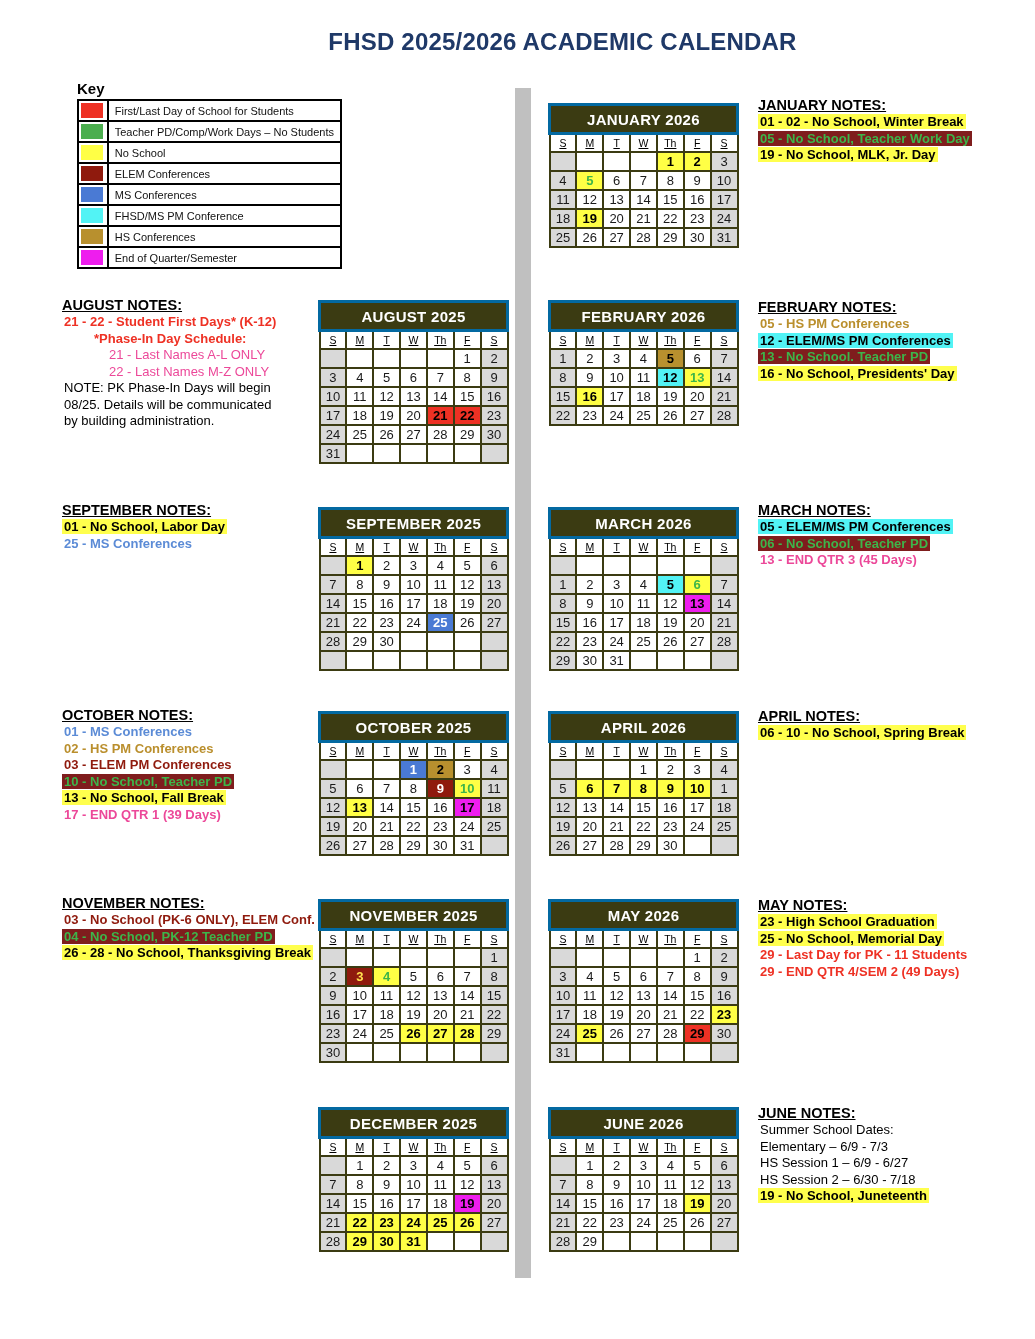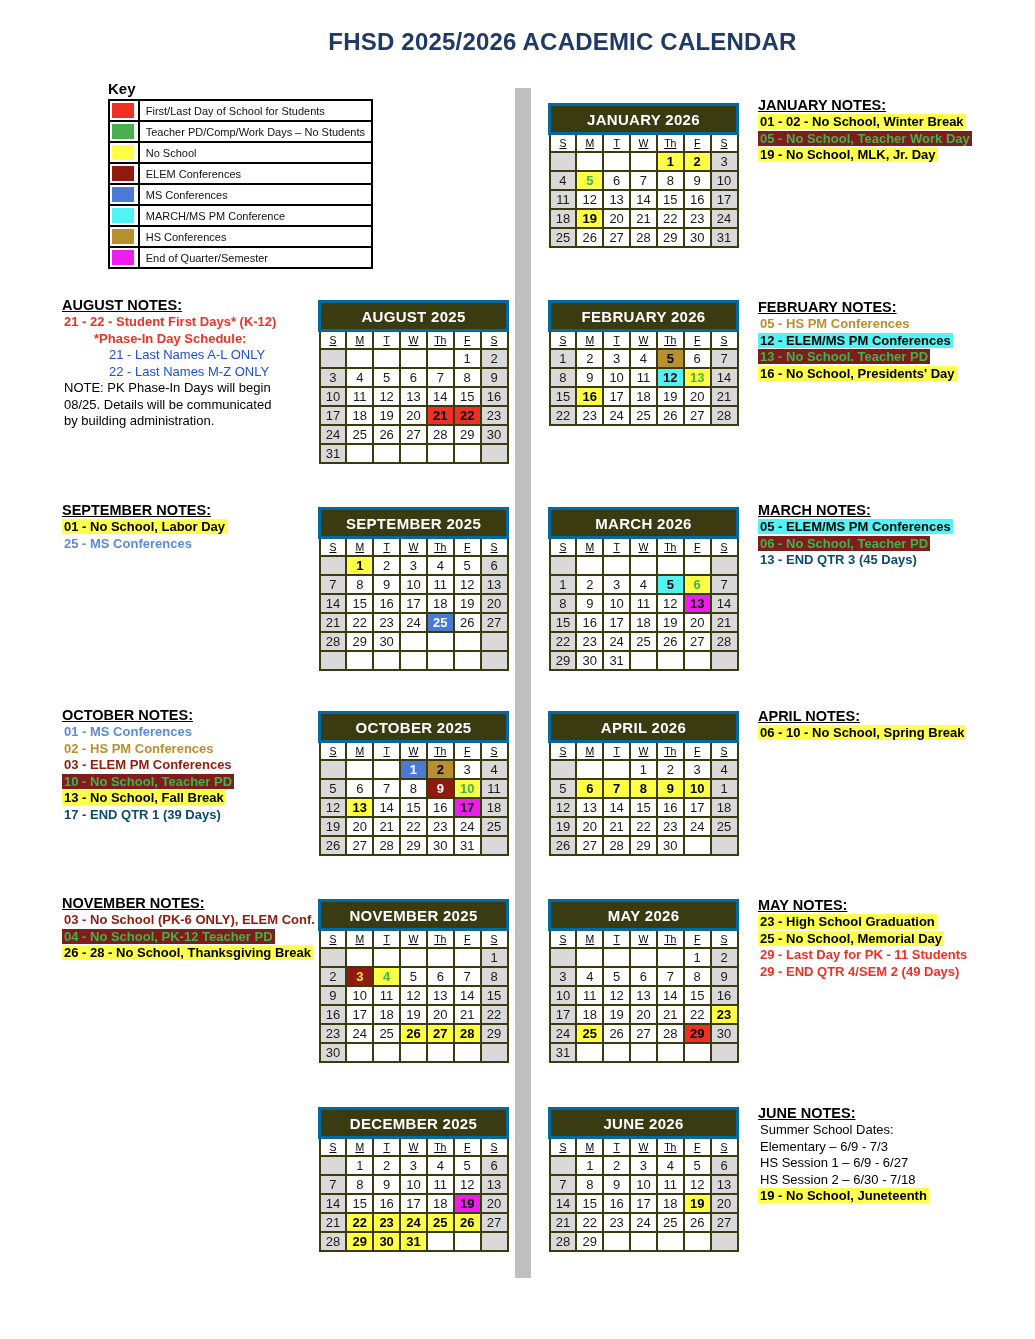--- a/index.html
+++ b/index.html
@@ -3,21 +3,21 @@
 <meta charset="utf-8">
 <style>
   html,body{margin:0;padding:0;background:#fff;}
   .page{position:relative;width:1035px;height:1339px;background:#fff;
         font-family:"Liberation Sans",sans-serif;overflow:hidden;}
 
   .title{position:absolute;top:28px;left:0;width:100%;text-align:center;
          font-size:24px;font-weight:bold;color:#1f3968;margin:0;letter-spacing:.2px;padding-left:45px;}
 
   
-  .key{position:absolute;left:80px;top:80px;padding-left:28px;}
+  .key{position:absolute;left:49px;top:80px;padding-left:28px;}
   .key-title{font-size:15px;font-weight:bold;color:#000;margin-bottom:2px;}
   .key-table{border-collapse:collapse;width:265px;}
   .key-table td{border:2px solid #000;height:17px;}
   .sw-cell{width:30px;padding:1px 2px;}
   .sw{width:22px;height:15px;}
   .key-label{font-size:11px;color:#111;padding:1px 6px;white-space:nowrap;}
 
   .divider{position:absolute;left:515px;top:88px;width:16px;height:1190px;background:#c0c0c0;}
 
   
@@ -42,25 +42,25 @@
   
   .notes{position:absolute;width:272px;}
   .notes-title{font-size:14.5px;font-weight:bold;text-decoration:underline;color:#000;margin-bottom:1px;}
   .nl{font-size:13px;line-height:16.5px;font-weight:bold;color:#000;white-space:nowrap;}
   .nl span{padding:0 2px;}
   .nl.hl span{background:#ffff4d;}
   .nl.hl-green span{background:#7f1d1d;color:#3db54a;}
   .nl.hl-cyan span{background:#52f3f5;color:#000;}
   .nl.red span{color:#ee3124;}
   .nl.red-plain{font-weight:normal;}
-  .nl.red-plain span{color:#1d4ed8;}
+  .nl.red-plain span{color:#ec4899;}
   .nl.maroon span{color:#8f1a0d;}
   .nl.blue span{color:#5b8bd6;}
   .nl.gold span{color:#ba8f2d;}
-  .nl.magenta span{color:#0c4a6e;}
+  .nl.magenta span{color:#ec4899;}
   .nl.plain{font-weight:normal;}
   .nl.ind1{padding-left:30px;}
   .nl.ind2{padding-left:45px;}
 
   .footer{position:absolute;top:1298px;left:0;width:100%;text-align:center;
           font-size:17px;font-weight:bold;color:#ee2e24;}
 </style>
 </head>
 <body>
 
@@ -99,21 +99,21 @@
           <tr>
             <td class="sw-cell">
               <div class="sw" style="background: rgb(74, 122, 212);"></div>
             </td>
             <td class="key-label">MS Conferences</td>
           </tr>
           <tr>
             <td class="sw-cell">
               <div class="sw" style="background: rgb(82, 243, 245);"></div>
             </td>
-            <td class="key-label">MARCH/MS PM Conference</td>
+            <td class="key-label">FHSD/MS PM Conference</td>
           </tr>
           <tr>
             <td class="sw-cell">
               <div class="sw" style="background: rgb(184, 144, 46);"></div>
             </td>
             <td class="key-label">HS Conferences</td>
           </tr>
           <tr>
             <td class="sw-cell">
               <div class="sw" style="background: rgb(238, 29, 238);"></div>

